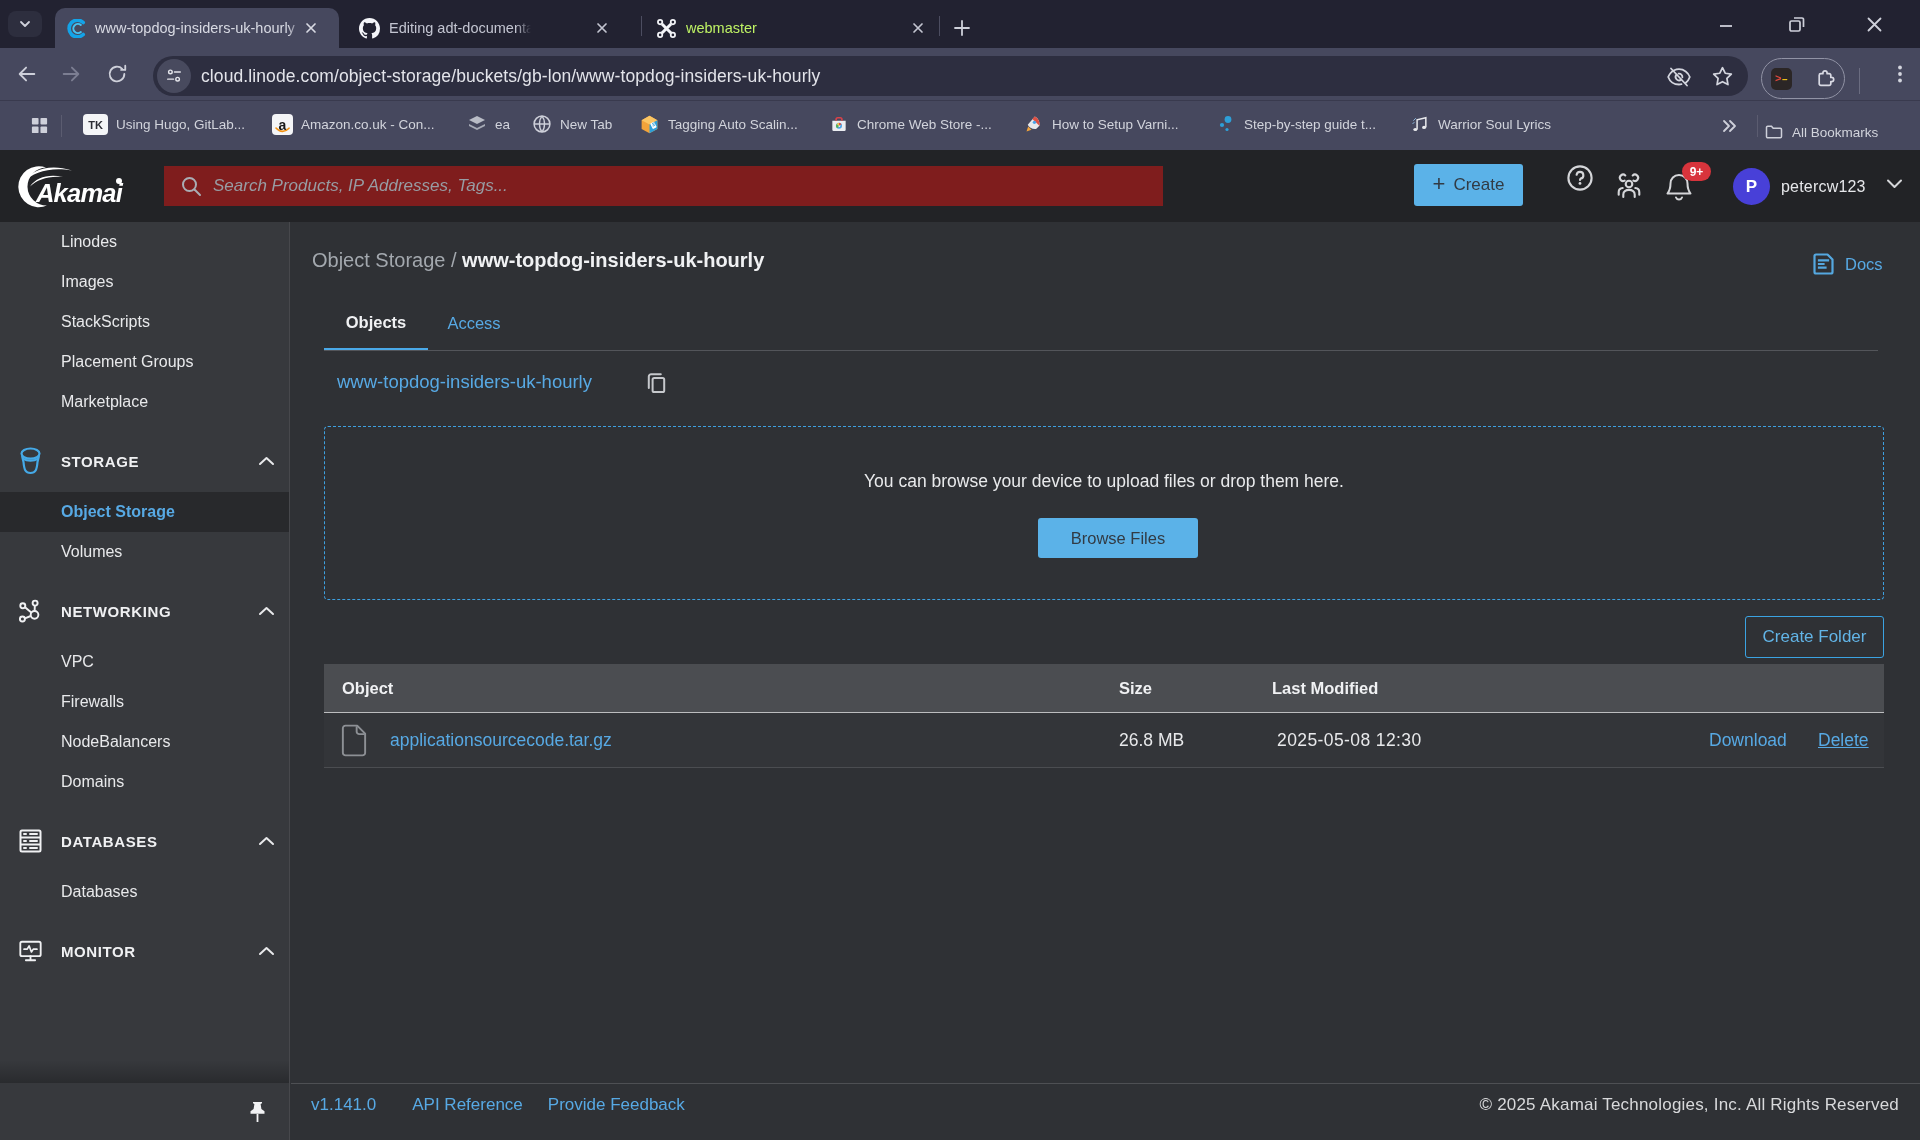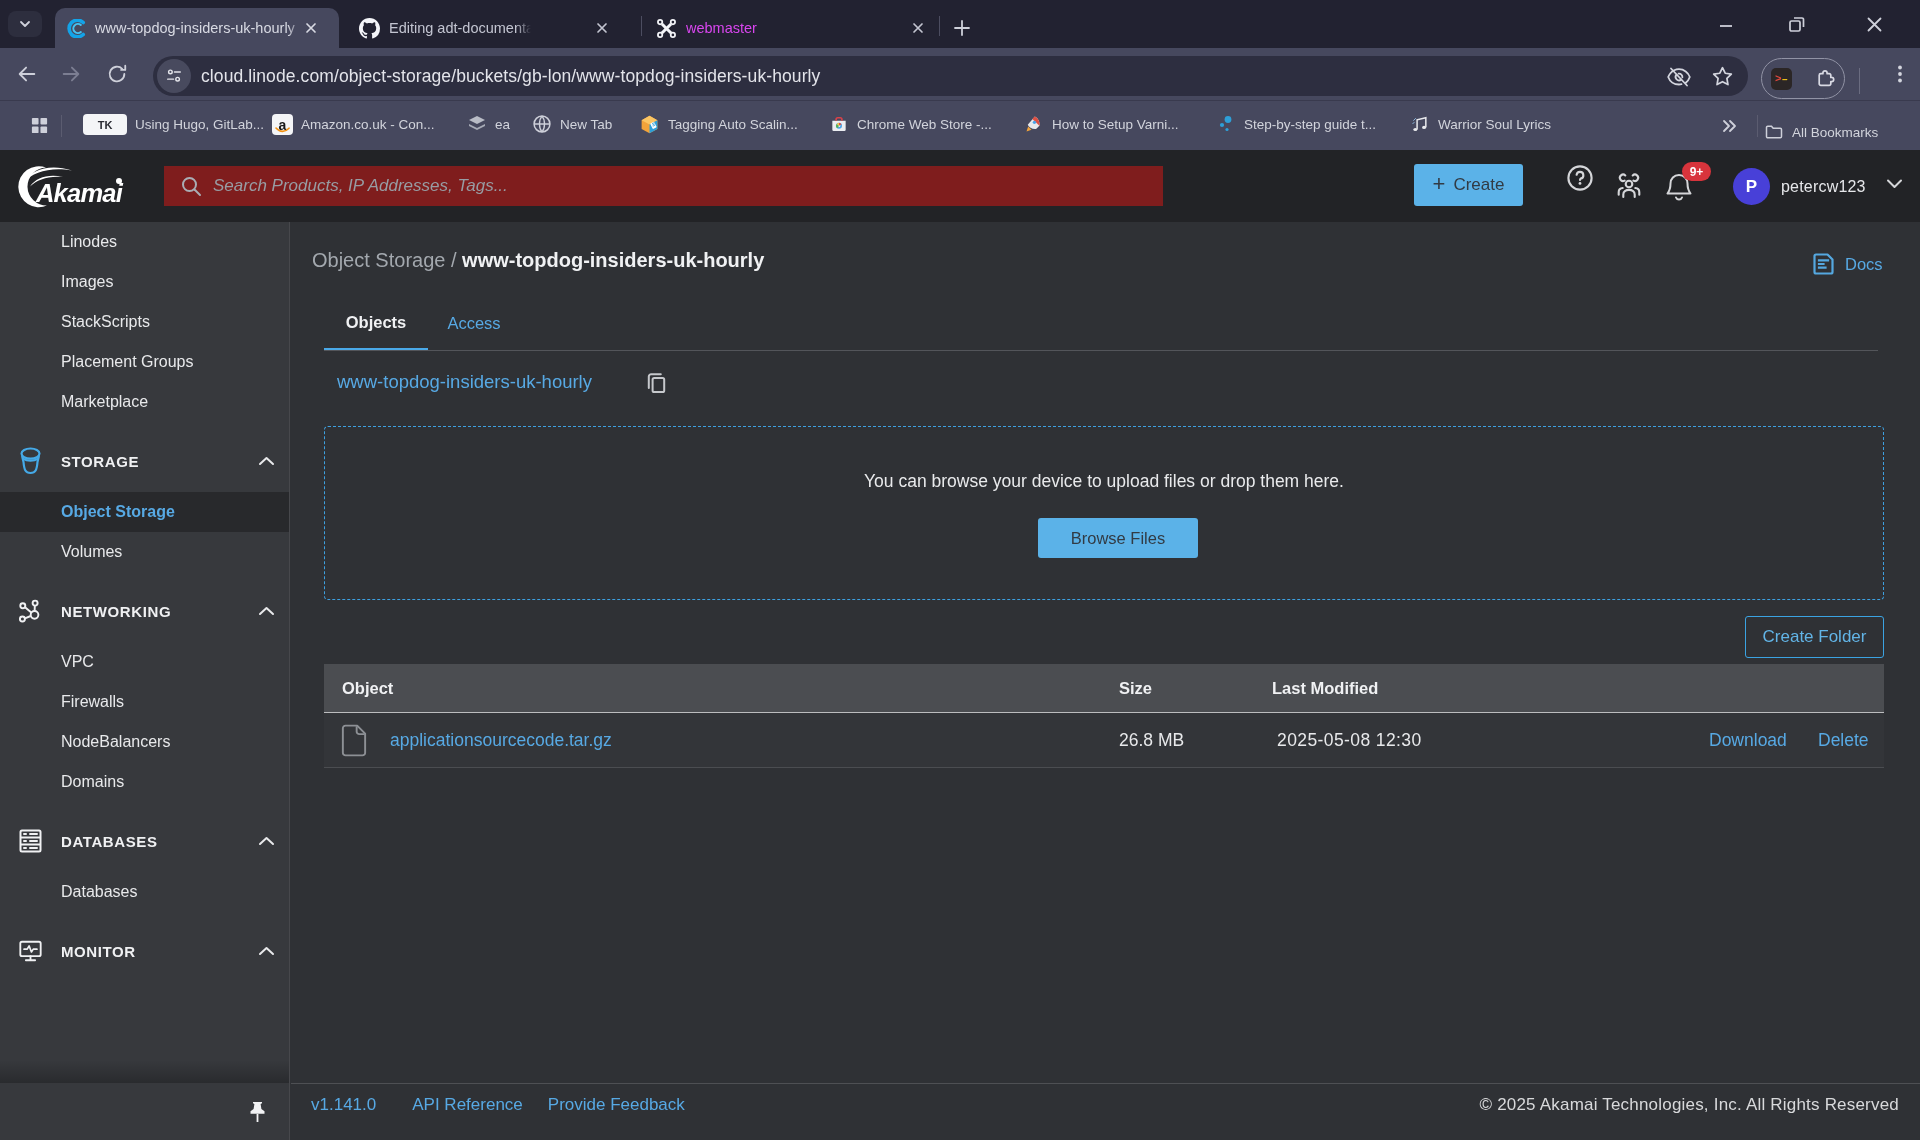--- a/index.html
+++ b/index.html
@@ -97,21 +97,21 @@
   </div>
   <div class="tabsep" style="left:641px;"></div>
   <div class="tab" style="left:648px; width:285px; padding:0 8px 0 8px;">
     <svg width="21" height="21" viewBox="0 0 24 24" style="flex:none; margin-right:9px;" fill="none">
       <path d="M6.8 6.8 L17.2 17.2 M17.2 6.8 L6.8 17.2" stroke="#f4f5f9" stroke-width="3.4"></path>
       <circle cx="4.7" cy="4.7" r="2.5" stroke="#f4f5f9" stroke-width="2" fill="#222231"></circle>
       <circle cx="19.3" cy="4.7" r="2.5" stroke="#f4f5f9" stroke-width="2" fill="#222231"></circle>
       <circle cx="4.7" cy="19.3" r="2.5" stroke="#f4f5f9" stroke-width="2" fill="#222231"></circle>
       <circle cx="19.3" cy="19.3" r="2.5" stroke="#f4f5f9" stroke-width="2" fill="#222231"></circle>
     </svg>
-    <span class="tabtitle" style="color:#d946ef;">webmaster</span>
+    <span class="tabtitle" style="color:#bef264;">webmaster</span>
     <svg class="close" width="14" height="14" viewBox="0 0 14 14">
         <path d="M3 3 L11 11 M11 3 L3 11" stroke="#c3c5d1" stroke-width="1.7" stroke-linecap="round"></path>
       </svg>
   </div>
   <div class="tabsep" style="left:939px;"></div>
   <svg class="abs" style="left:953px; top:19px;" width="18" height="18" viewBox="0 0 18 18">
       <path d="M9 2 V16 M2 9 H16" stroke="#ced0da" stroke-width="1.8" stroke-linecap="round"></path>
     </svg>
 
   <svg class="abs" style="left:1718px; top:18px;" width="16" height="16" viewBox="0 0 16 16">
@@ -173,21 +173,21 @@
 
 <div id="bookbar">
   <svg class="abs" style="left:30px; top:15px;" width="19" height="19" viewBox="0 0 20 20" fill="#ced0da">
       <rect x="2" y="2" width="7" height="7" rx="1"></rect>
       <rect x="11" y="2" width="7" height="7" rx="1"></rect>
       <rect x="2" y="11" width="7" height="7" rx="1"></rect>
       <rect x="11" y="11" width="7" height="7" rx="1"></rect>
     </svg>
   <div class="tabsep" style="left:61px; top:14px; height:22px; background:#5b5c70;"></div>
   <div class="bm abs" style="left:83px; top:13px;">
-    <span style="width:44px; height:21px; background:#f4f5f7; border-radius:4px; color:#2b2c34; font-size:11px; font-weight:bold; display:flex; align-items:center; justify-content:center;">TK</span>
+    <span style="width:25px; height:21px; background:#f4f5f7; border-radius:4px; color:#2b2c34; font-size:11px; font-weight:bold; display:flex; align-items:center; justify-content:center;">TK</span>
     <span>Using Hugo, GitLab...</span>
   </div>
   <div class="bm abs" style="left:272px; top:13px;">
     <span style="width:21px; height:21px; background:#f4f5f7; border-radius:4px; position:relative; display:flex; align-items:center; justify-content:center;">
       <span style="color:#191919; font-weight:bold; font-size:14px; line-height:10px;">a</span>
       <svg style="position:absolute; bottom:2px; left:3px;" width="15" height="6" viewBox="0 0 15 6">
           <path d="M1 1 C5 5.5 10 5.5 14 1.2" stroke="#f29111" stroke-width="1.6" fill="none" stroke-linecap="round"></path>
         </svg>
     </span>
     <span>Amazon.co.uk - Con...</span>
@@ -407,21 +407,21 @@
   </div>
   <div id="trow">
     <svg class="abs" style="left:16px; top:10px;" width="28" height="35" viewBox="0 0 26 33" fill="none">
         <path d="M2.5 5 A2.5 2.5 0 0 1 5 2.5 H16 L23.5 10 V28 A2.5 2.5 0 0 1 21 30.5 H5 A2.5 2.5 0 0 1 2.5 28 Z" stroke="#8d9095" stroke-width="1.8" stroke-linejoin="round"></path>
         <path d="M15.5 3 V8 A2.5 2.5 0 0 0 18 10.5 H23" stroke="#8d9095" stroke-width="1.8"></path>
       </svg>
     <div style="left:66px; color:#57a9e4;">applicationsourcecode.tar.gz</div>
     <div style="left:795px; color:#e8e9eb;">26.8 MB</div>
     <div style="left:953px; color:#e8e9eb; letter-spacing:0.4px;">2025-05-08 12:30</div>
     <div style="left:1385px; color:#57a9e4;">Download</div>
-    <div style="left:1494px; color:#57a9e4;">Delete</div>
+    <div style="left:1494px; color:#57a9e4;text-decoration:underline;">Delete</div>
   </div>
 </div>
 
 <div id="sidefoot">
   <div style="position:absolute; top:-23px; left:0; width:100%; height:23px; background:linear-gradient(180deg, rgba(0,0,0,0) 0%, rgba(0,0,0,0.25) 100%);"></div>
   <svg class="abs" style="left:249px; top:18px;" width="17" height="23" viewBox="0 0 17 23" fill="#f2f3f5">
       <path d="M4 1 H13 V2.2 L11.6 3 L12.4 8 L15.5 10.2 V12.8 H1.5 V10.2 L4.6 8 L5.4 3 L4 2.2 Z"></path>
       <rect x="7.6" y="13" width="1.8" height="8"></rect>
     </svg>
 </div>

